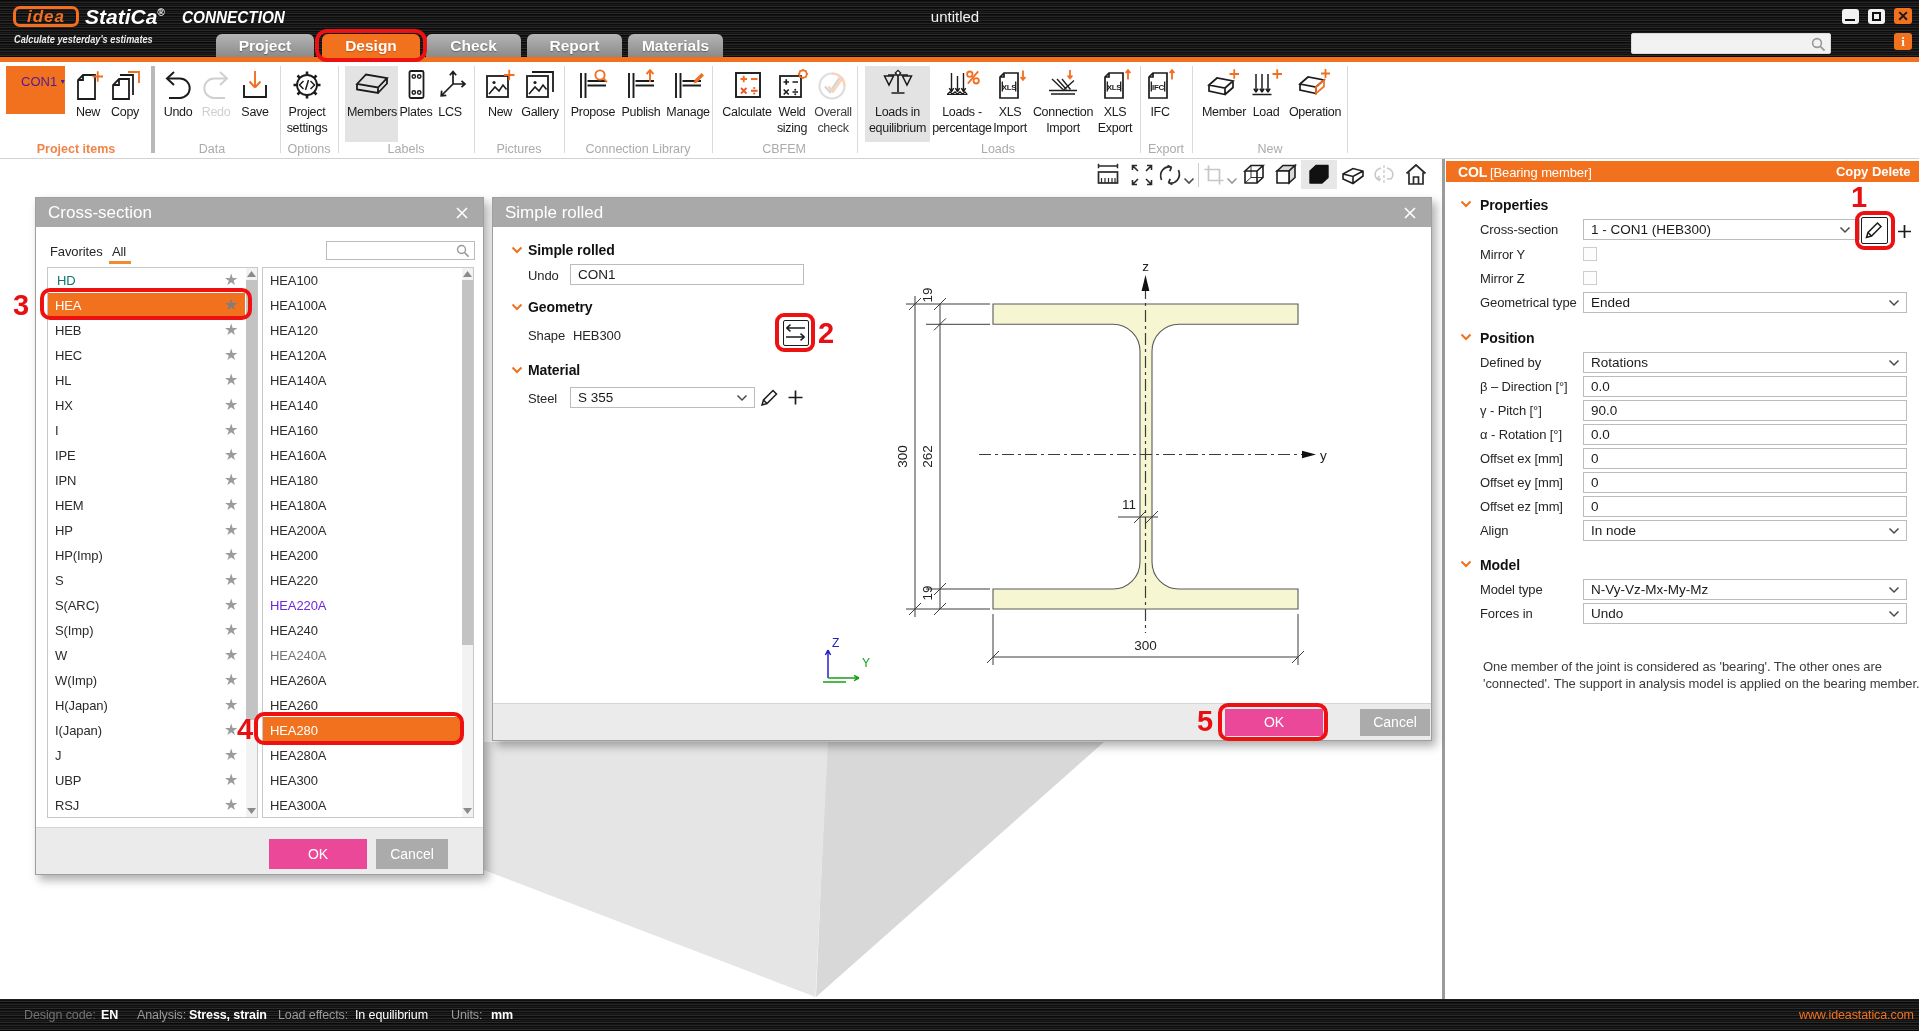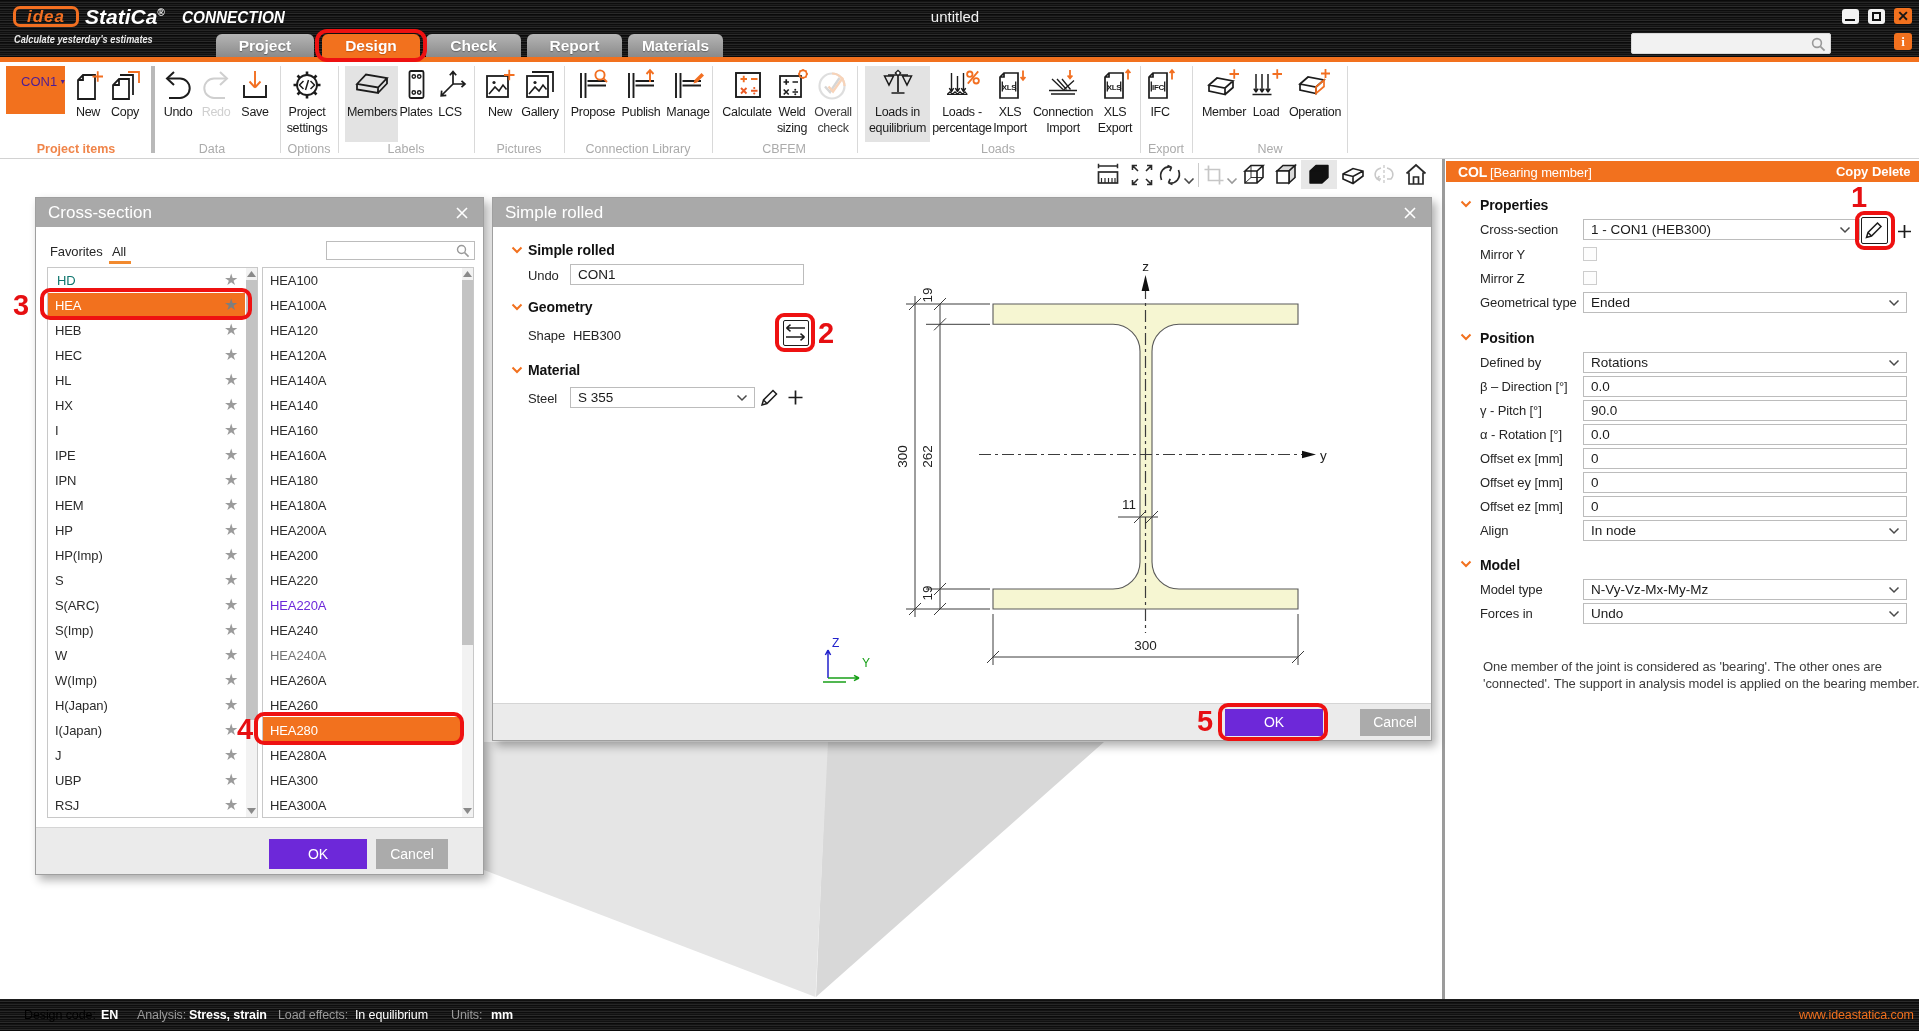--- a/index.html
+++ b/index.html
@@ -12,21 +12,21 @@
 .ri{position:absolute;top:66px;text-align:center;font-size:12.5px;letter-spacing:-0.3px;color:#1a1a1a;line-height:15.5px;z-index:2}
 .ri svg{display:block;margin:1px auto 2px}
 .rgl{position:absolute;top:142px;font-size:12.5px;color:#ababab;text-align:center;white-space:nowrap}
 .rsep{position:absolute;top:66px;height:87px;width:1px;background:#d9d9d9}
 .dlg{position:absolute;background:#fff;border:1px solid #9f9f9f;box-shadow:4px 5px 9px rgba(0,0,0,.32);z-index:10}
 .dhead{position:absolute;left:0;top:0;right:0;height:29px;background:#a9a9a9;color:#fff;font-size:17px;line-height:29px;padding-left:12px}
 .lbl{position:absolute;font-size:13px;letter-spacing:-0.1px;color:#262626;white-space:nowrap;line-height:16px}
 .b{font-weight:bold;color:#111}
 .inp{position:absolute;border:1px solid #bcbcbc;background:#fff;font-size:13.5px;color:#1a1a1a;padding-left:7px;white-space:nowrap}
 .btn{position:absolute;color:#fff;font-size:14px;text-align:center;z-index:11}
-.ok{background:#6d28d9}
+.ok{background:#ec4899}
 .cc{background:#ababab}
 .star{position:absolute;color:#9b9b9b;font-size:16px;line-height:16px}
 .orow{position:absolute;background:#f2711e;color:#fff}
 .sb{position:absolute;background:#c3c3c3}
 .vt{position:absolute;top:162px;z-index:3}
 .chO{stroke:#f2711e;stroke-width:2;fill:none}
 .pgraph{position:absolute;font-size:13px;letter-spacing:-0.1px;color:#3c3c3c;line-height:16.5px}
 </style></head>
 <body>
 <div id="root">
@@ -517,21 +517,21 @@
 <div class="num" style="left:237px;top:715px">4</div>
 <div class="co" style="left:775px;top:313px;width:40px;height:39px;border-radius:9px"></div>
 <div class="num" style="left:818px;top:319px">2</div>
 <div class="co" style="left:1218px;top:703px;width:110px;height:38px"></div>
 <div class="num" style="left:1197px;top:707px">5</div>
 <div class="co" style="left:1855px;top:211px;width:40px;height:39px;border-radius:9px"></div>
 <div class="num" style="left:1851px;top:183px">1</div>
 
 <div class="abs tex" style="left:0;top:999px;width:1919px;height:32px;z-index:20"></div>
 <div class="abs" style="left:0;top:999px;width:1919px;height:32px;z-index:21;font-size:12.5px;letter-spacing:-0.1px">
-<span class="abs" style="left:24px;top:9px;color:#000000">Design code:</span>
+<span class="abs" style="left:24px;top:9px;color:#737373">Design code:</span>
       <span class="abs" style="left:101px;top:9px;color:#fff;font-weight:bold">EN</span>
 <span class="abs" style="left:137px;top:9px;color:#9a9a9a">Analysis:</span>
       <span class="abs" style="left:189px;top:9px;color:#fff;font-weight:bold">Stress, strain</span>
 <span class="abs" style="left:278px;top:9px;color:#9a9a9a">Load effects:</span>
       <span class="abs" style="left:355px;top:9px;color:#fff;font-weight:normal">In equilibrium</span>
 <span class="abs" style="left:451px;top:9px;color:#9a9a9a">Units:</span>
       <span class="abs" style="left:491px;top:9px;color:#fff;font-weight:bold">mm</span>
 <span class="abs" style="left:1799px;top:9px;color:#f2711e">www.ideastatica.com</span>
 </div>
 </div>

